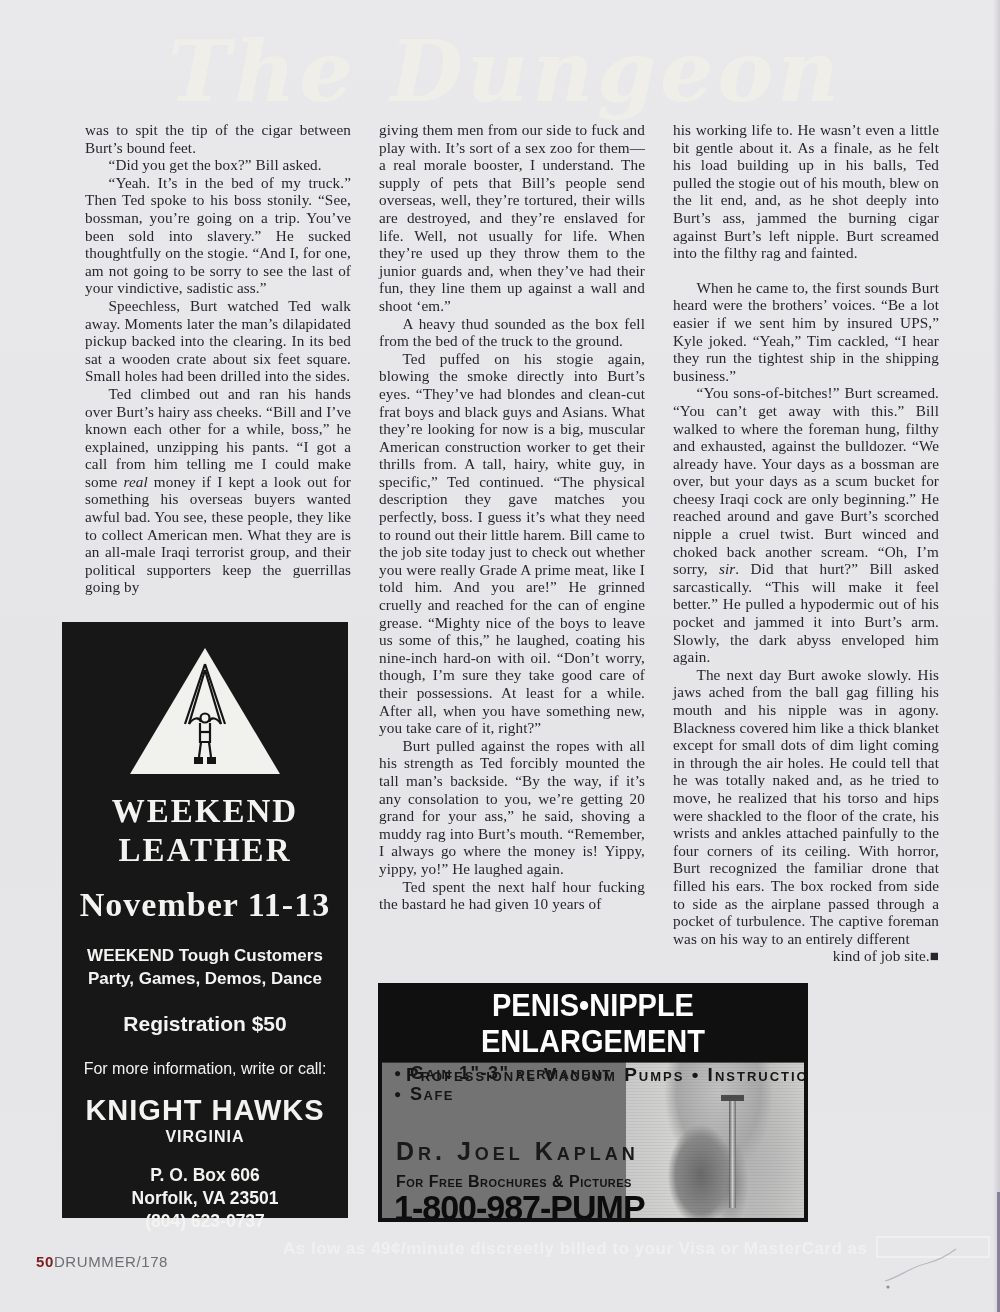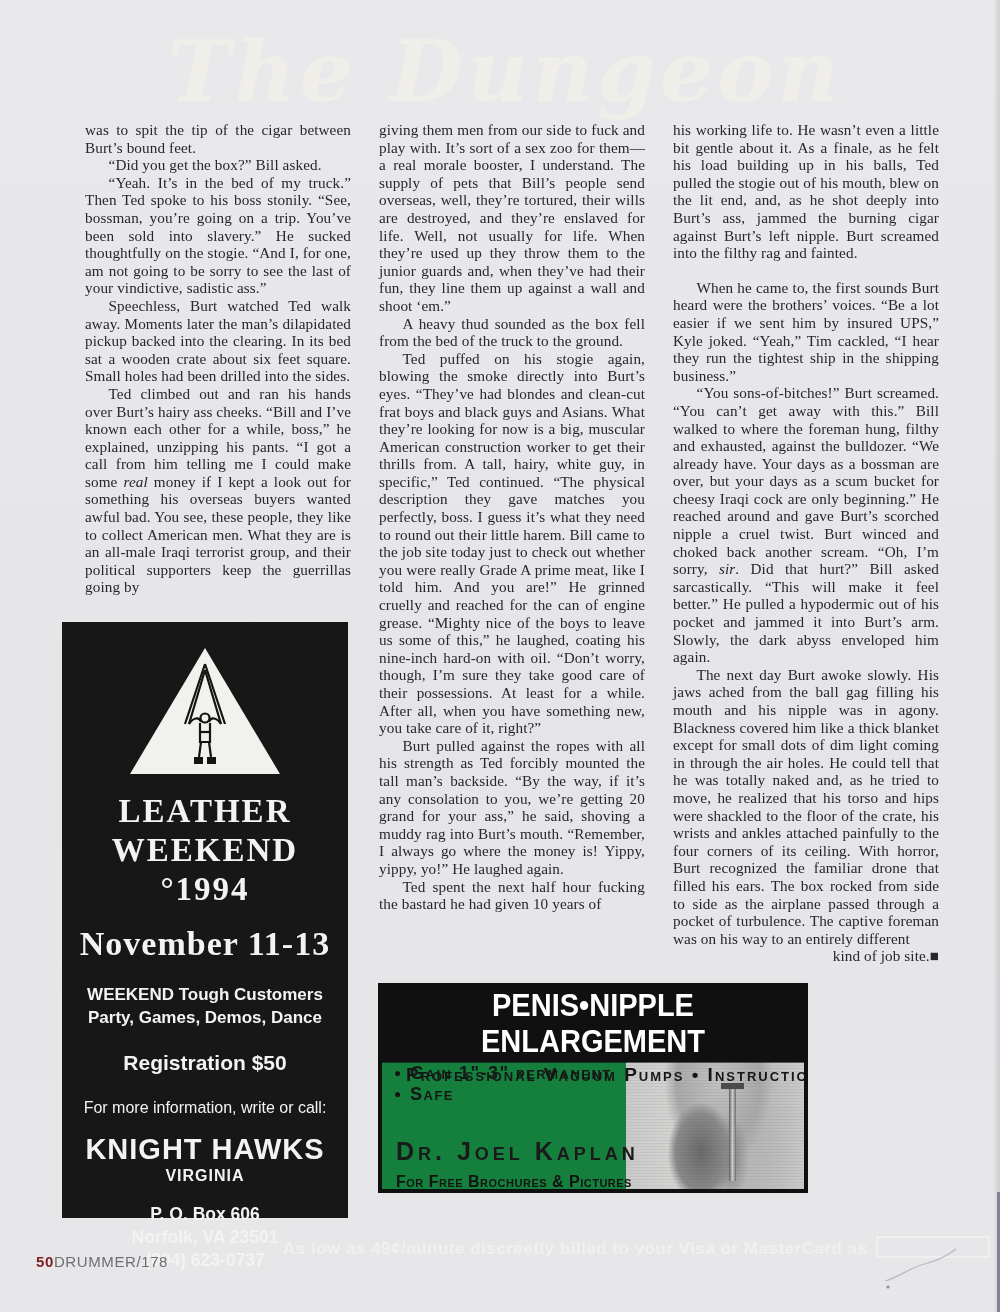--- a/index.html
+++ b/index.html
@@ -53,22 +53,22 @@
     margin-top:22px;}
   .lw-info{font-family:Liberation Sans, sans-serif;font-size:16px;margin-top:24px;}
   .lw-org{font-family:"Liberation Sans",sans-serif;font-weight:bold;font-size:29px;
     letter-spacing:1px;margin-top:16px;}
   .lw-state{font-family:"Liberation Sans",sans-serif;font-weight:bold;font-size:16px;
     letter-spacing:1px;margin-top:1px;}
   .lw-addr{font-family:"Liberation Sans",sans-serif;font-weight:bold;font-size:17.5px;
     line-height:23px;margin-top:18px;}
   
   .ad-pump{
-    position:absolute;left:378px;top:983px;width:430px;height:210px;
-    background:#15803d;border:4px solid #101010;box-sizing:border-box;overflow:hidden;
+    position:absolute;left:378px;top:983px;width:430px;height:239px;
+    background:#737373;border:4px solid #101010;box-sizing:border-box;overflow:hidden;
   }
   .pump-title{
     background:#101010;color:#fff;text-align:center;
     font-family:"Liberation Sans",sans-serif;font-weight:bold;font-size:29px;
     letter-spacing:0px;padding:1px 0 3px;transform:scaleY(1.08);transform-origin:top;
     position:relative;z-index:3;
   }
   .pump-photo{
     position:absolute;right:0;top:36px;bottom:0;width:178px;z-index:1;
     background:
@@ -160,23 +160,22 @@
         <path d="M46 80 L44 95"></path>
           <path d="M54 80 L56 95"></path>
       </g>
       <g fill="#141414">
         <rect x="39" y="95" width="9" height="7"></rect>
         <rect x="52" y="95" width="9" height="7"></rect>
       </g>
     </svg>
   </div>
   <div class="lw-title">
+    <div>WEEKEND</div>
     <div>LEATHER</div>
-    <div>WEEKEND</div>
-    <div>°1994</div>
   </div>
   <div class="lw-dates">November 11-13</div>
   <div class="lw-sans">
     <div>WEEKEND Tough Customers</div>
     <div>Party, Games, Demos, Dance</div>
   </div>
   <div class="lw-reg">Registration $50</div>
   <div class="lw-info">For more information, write or call:</div>
   <div class="lw-org">KNIGHT HAWKS</div>
   <div class="lw-state">VIRGINIA</div>

